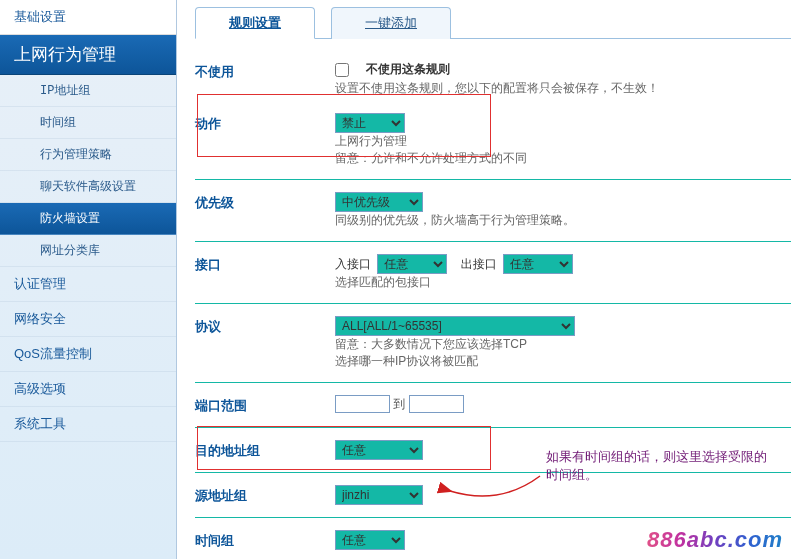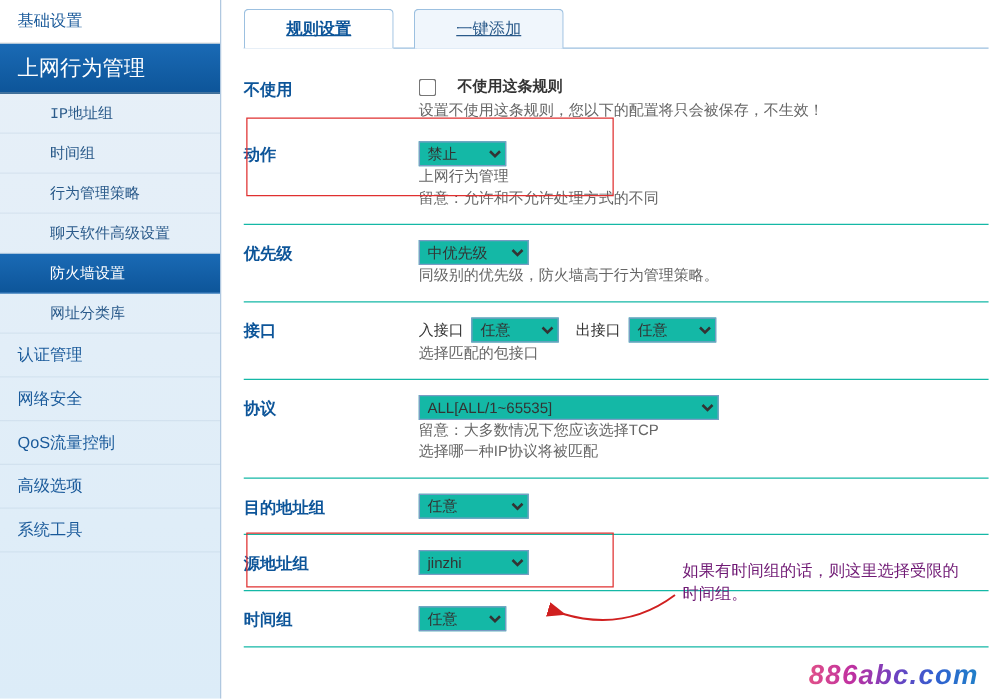--- a/index.html
+++ b/index.html
@@ -248,20 +248,28 @@
       <div class="form-label">协议</div>
       <div class="form-content">
         <select class="wide">
           <option>ALL[ALL/1~65535]</option>
         </select>
         <div class="hint">留意：大多数情况下您应该选择TCP</div>
         <div class="hint">选择哪一种IP协议将被匹配</div>
       </div>
     </div>
 
+    <div class="form-row bordered">
+      <div class="form-label">端口范围</div>
+      <div class="form-content">
+        <input type="text" style="width: 55px;">
+        <span>到</span>
+        <input type="text" style="width: 55px;">
+      </div>
+    </div>
 
     <div class="form-row bordered">
       <div class="form-label">目的地址组</div>
       <div class="form-content">
         <select class="med">
           <option>任意</option>
         </select>
       </div>
     </div>
 

